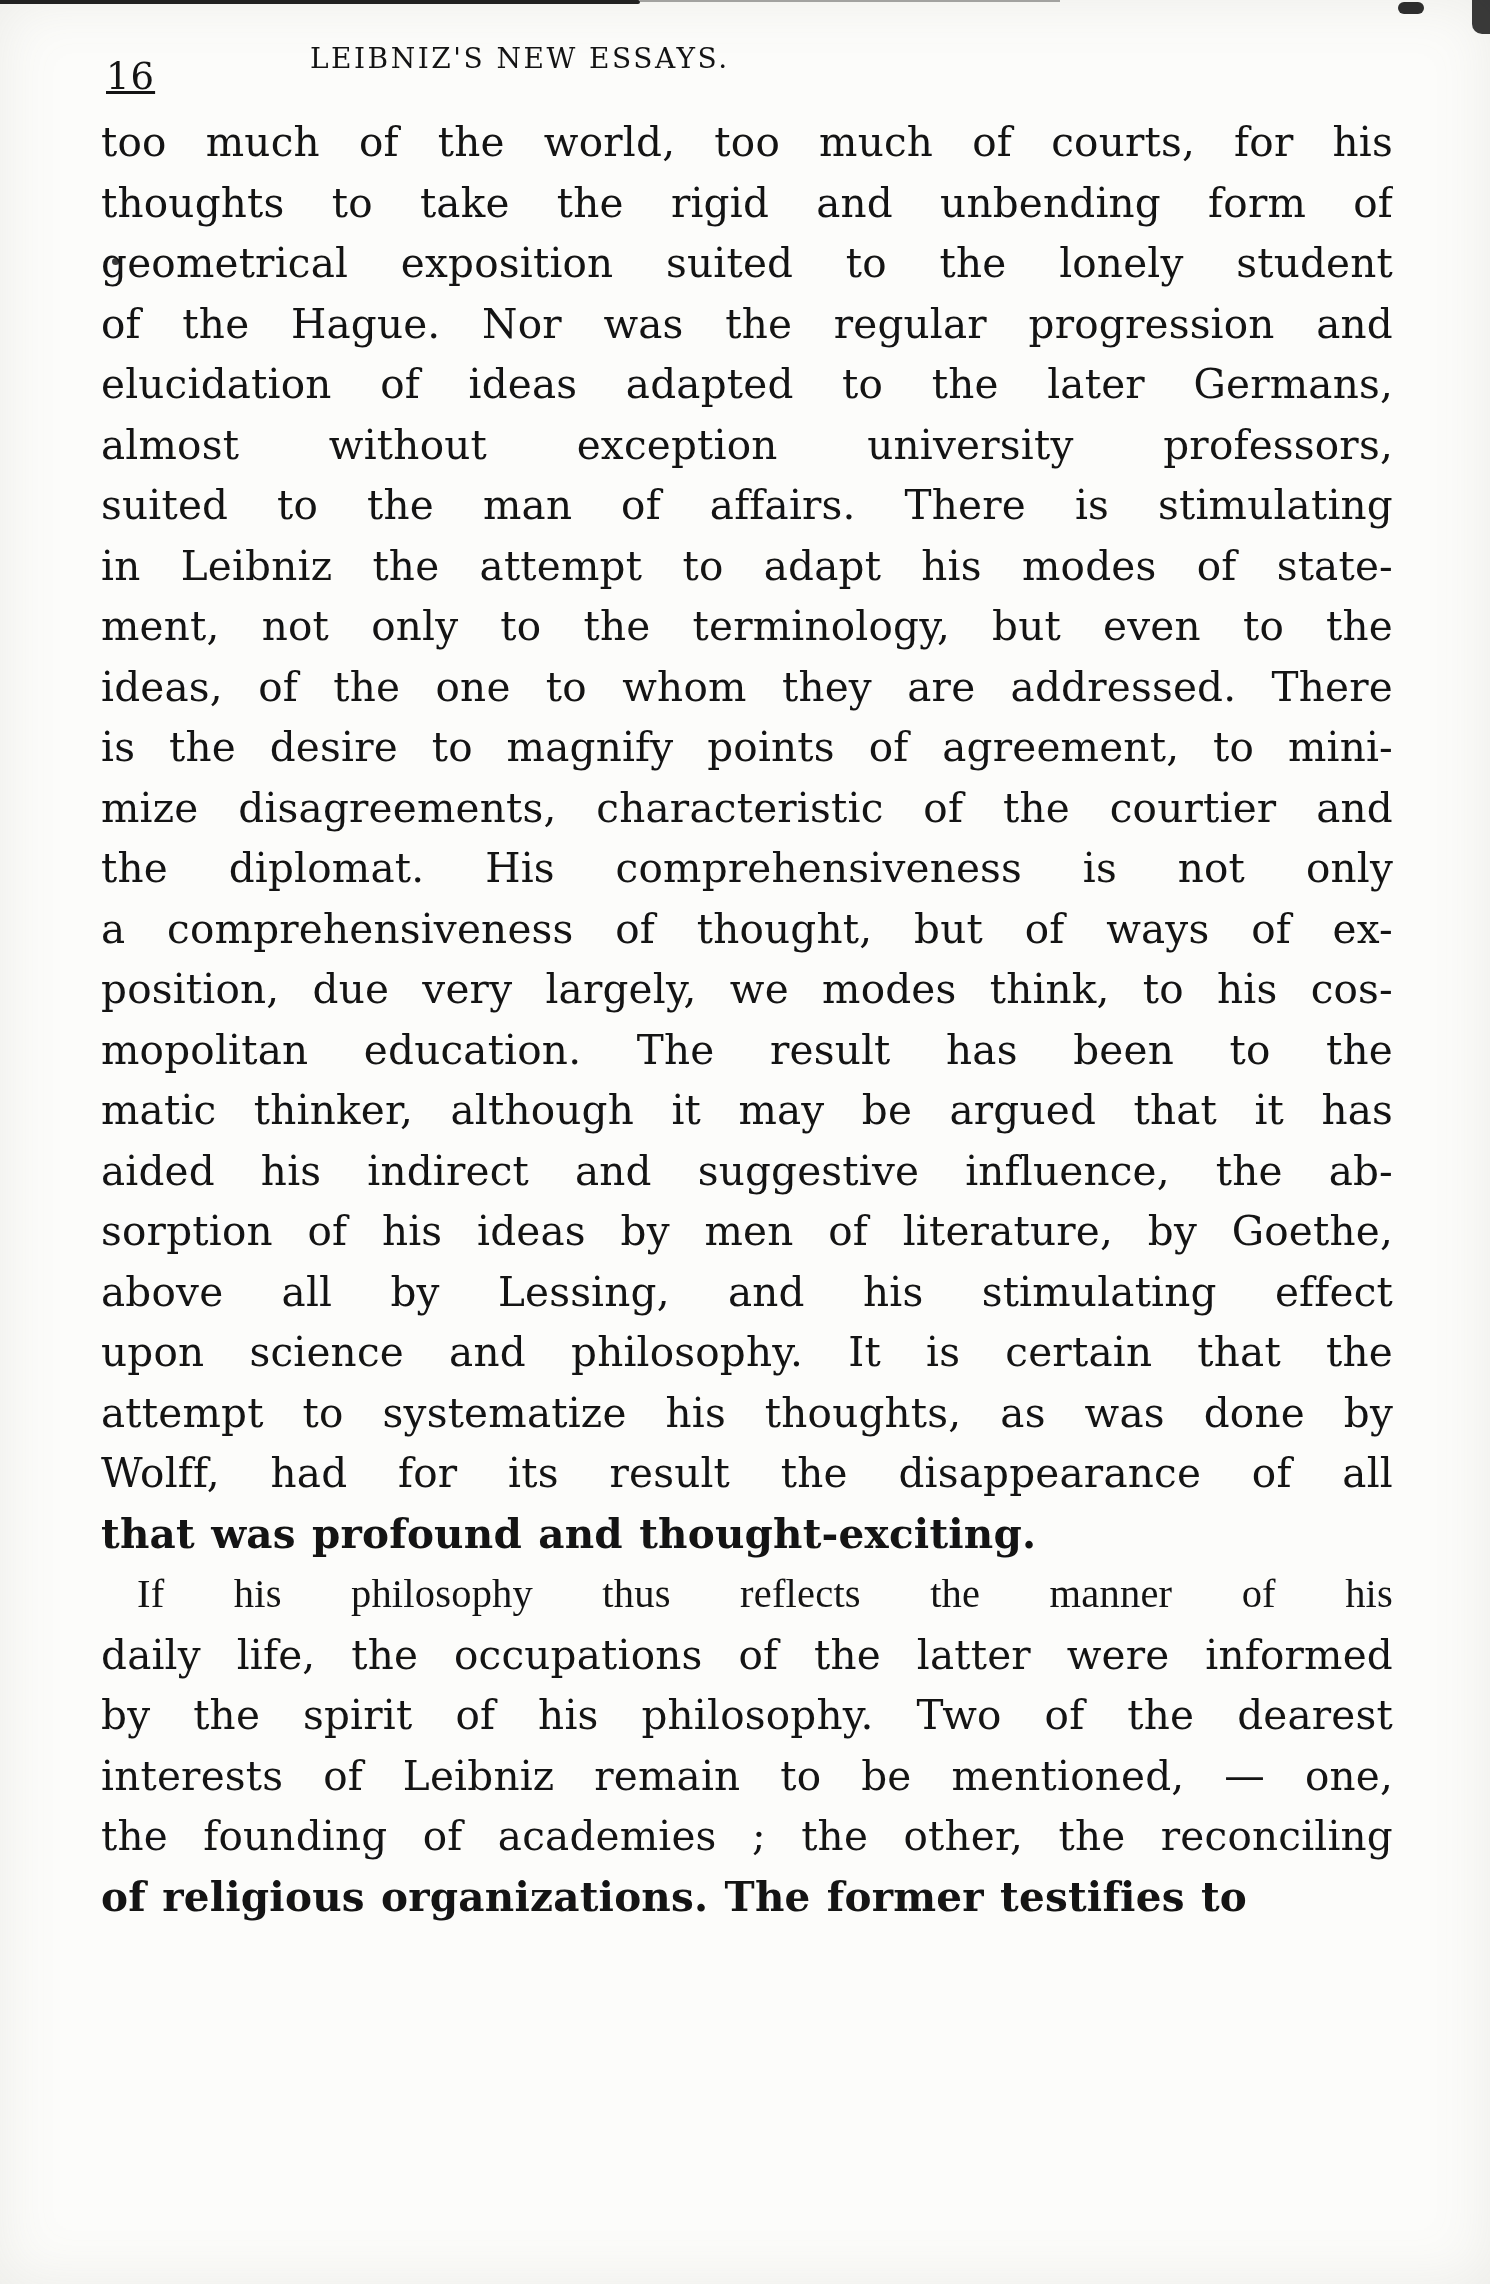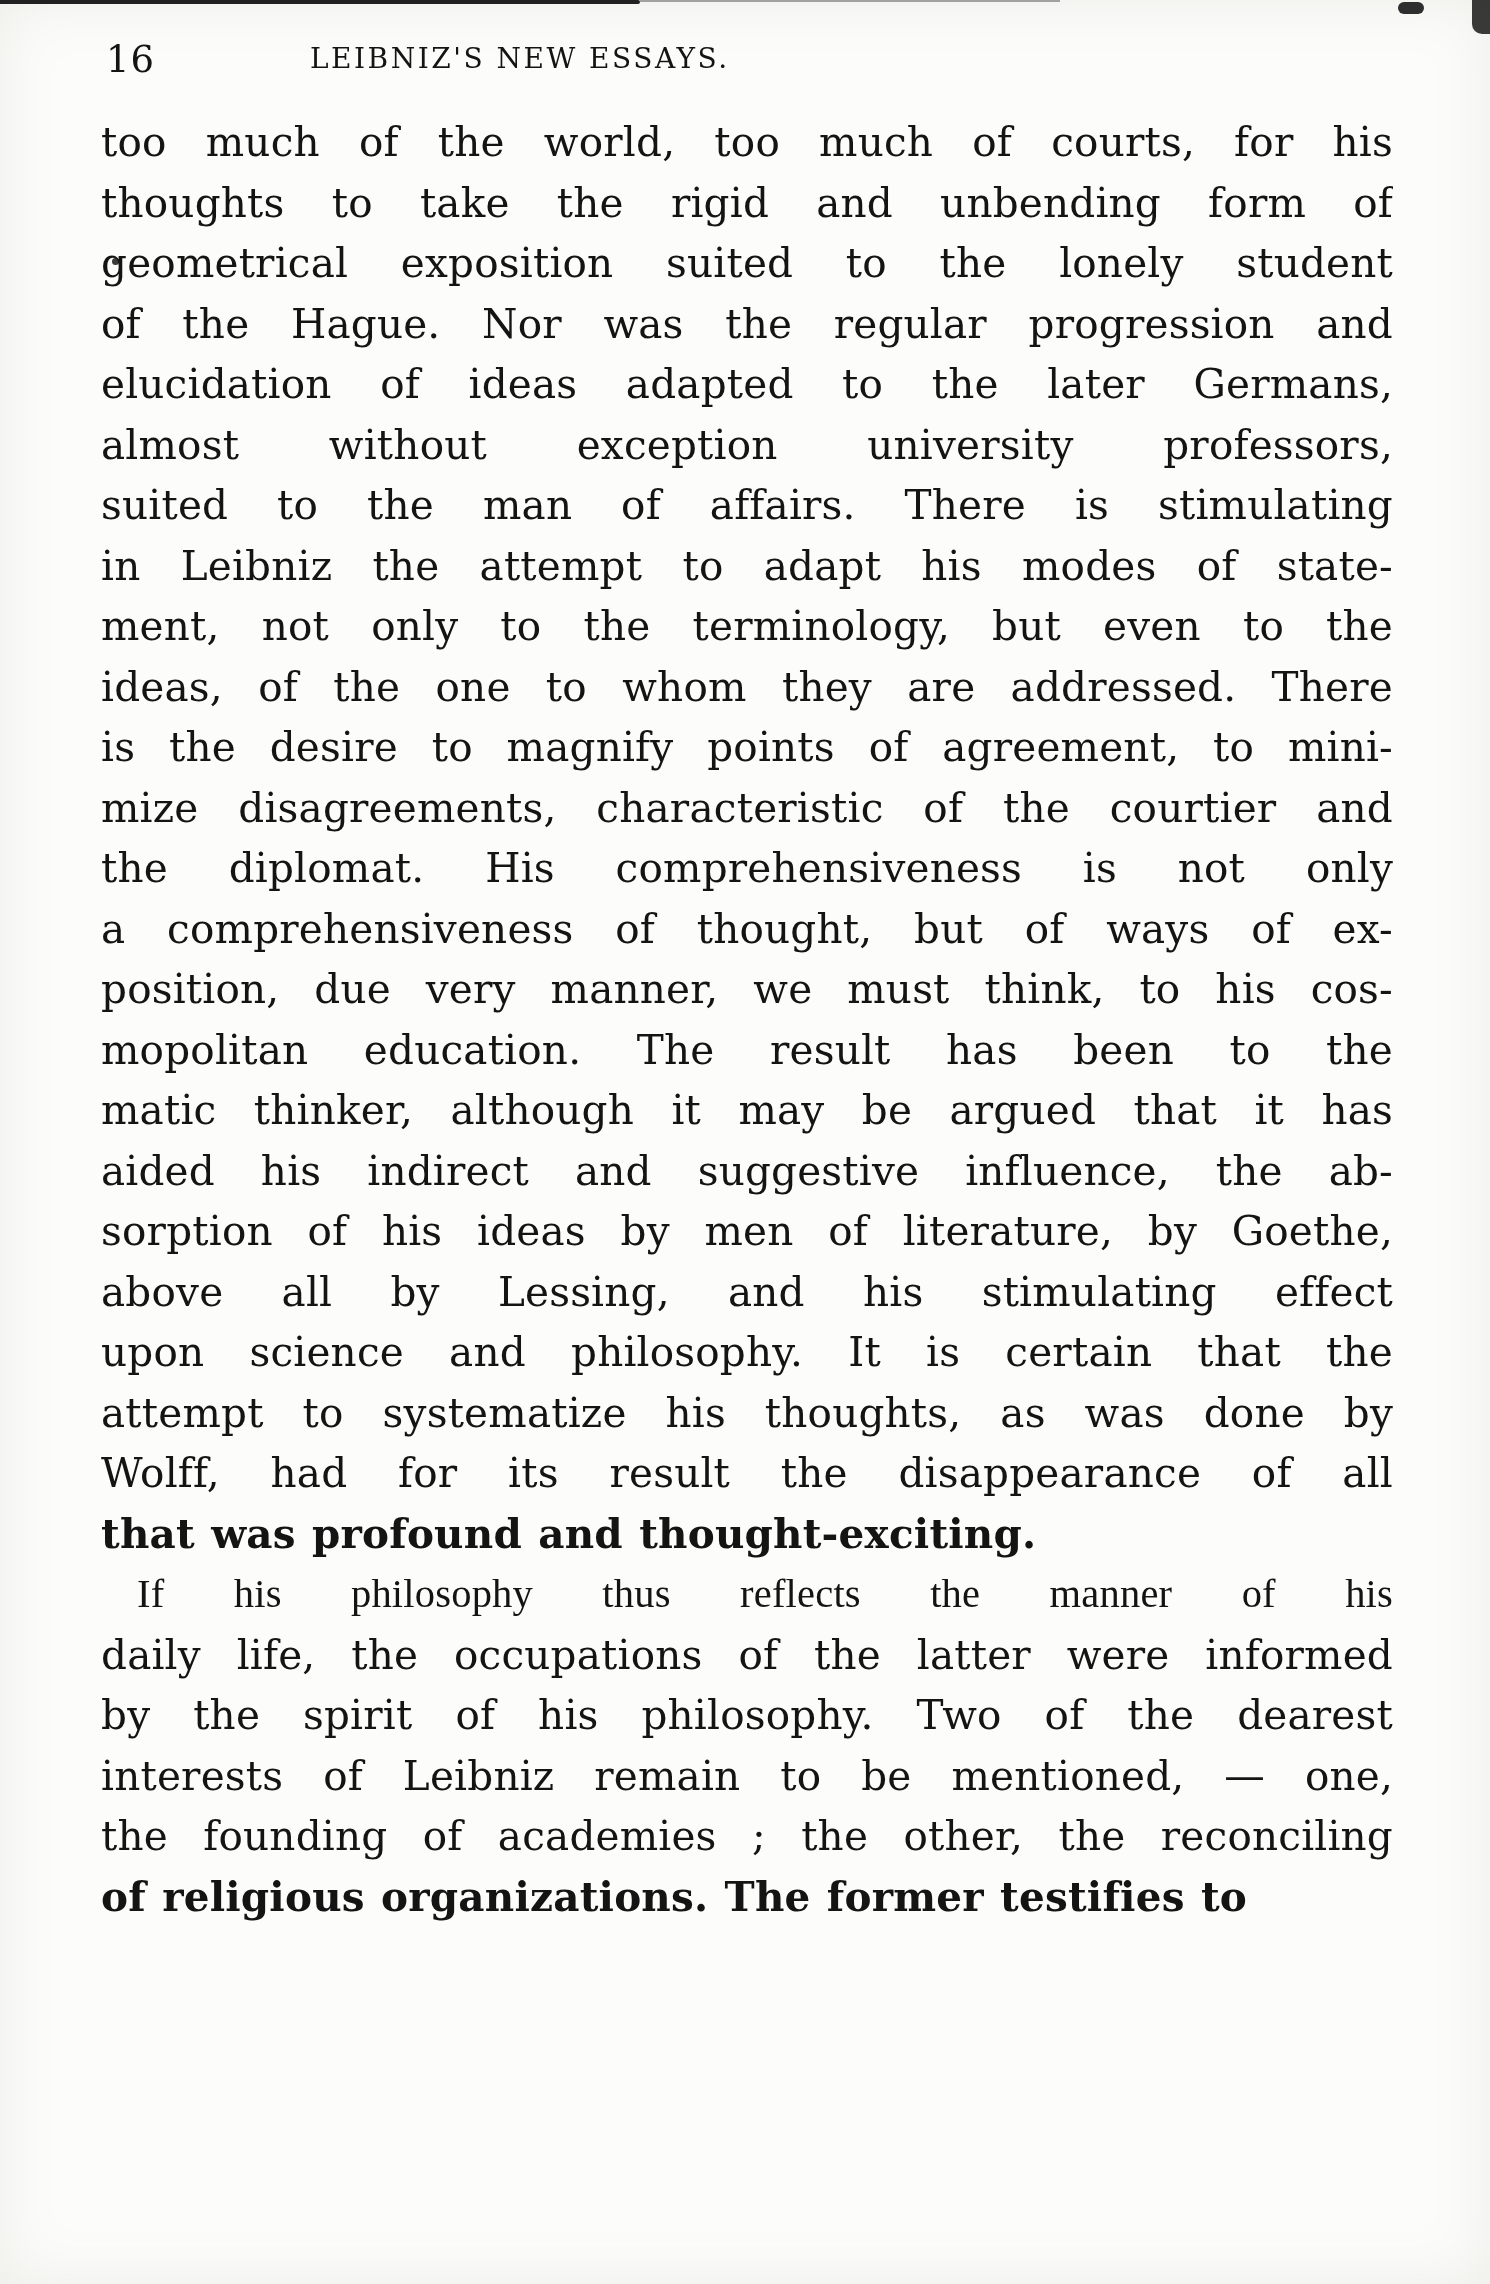--- a/index.html
+++ b/index.html
@@ -52,23 +52,24 @@
   .header-row {
     position: absolute;
     top: 38px;
     left: 0;
     width: 1490px;
     height: 50px;
   }
   .page-number {
     position: absolute;
     left: 106px;
-    top: 0;
+    top: 17px;
     font-size: 37px;
     letter-spacing: 1px;
+    text-decoration: underline;
   }
   .running-header {
     position: absolute;
     left: 310px;
     top: 4px;
     font-size: 28px;
     letter-spacing: 2.5px;
     white-space: nowrap;
   }
   .text-block {
@@ -123,21 +124,21 @@
       <div class="line">elucidation of ideas adapted to the later Germans,</div>
       <div class="line">almost without exception university professors,</div>
       <div class="line">suited to the man of affairs.  There is stimulating</div>
       <div class="line">in Leibniz the attempt to adapt his modes of state-</div>
       <div class="line">ment, not only to the terminology, but even to the</div>
       <div class="line">ideas, of the one to whom they are addressed.  There</div>
       <div class="line">is the desire to magnify points of agreement, to mini-</div>
       <div class="line">mize disagreements, characteristic of the courtier and</div>
       <div class="line">the diplomat.  His comprehensiveness is not only</div>
       <div class="line">a comprehensiveness of thought, but of ways of ex-</div>
-      <div class="line">position, due very manner, we must think, to his cos-</div>
+      <div class="line">position, due very largely, we modes think, to his cos-</div>
       <div class="line">mopolitan education.  The result has been to the</div>
       <div class="line">matic thinker, although it may be argued that it has</div>
       <div class="line">aided his indirect and suggestive influence, the ab-</div>
       <div class="line">sorption of his ideas by men of literature, by Goethe,</div>
       <div class="line">above all by Lessing, and his stimulating effect</div>
       <div class="line">upon science and philosophy.  It is certain that the</div>
       <div class="line">attempt to systematize his thoughts, as was done by</div>
       <div class="line">Wolff, had for its result the disappearance of all</div>
       <div class="line last">that was profound and thought-exciting.</div>
     </div>

